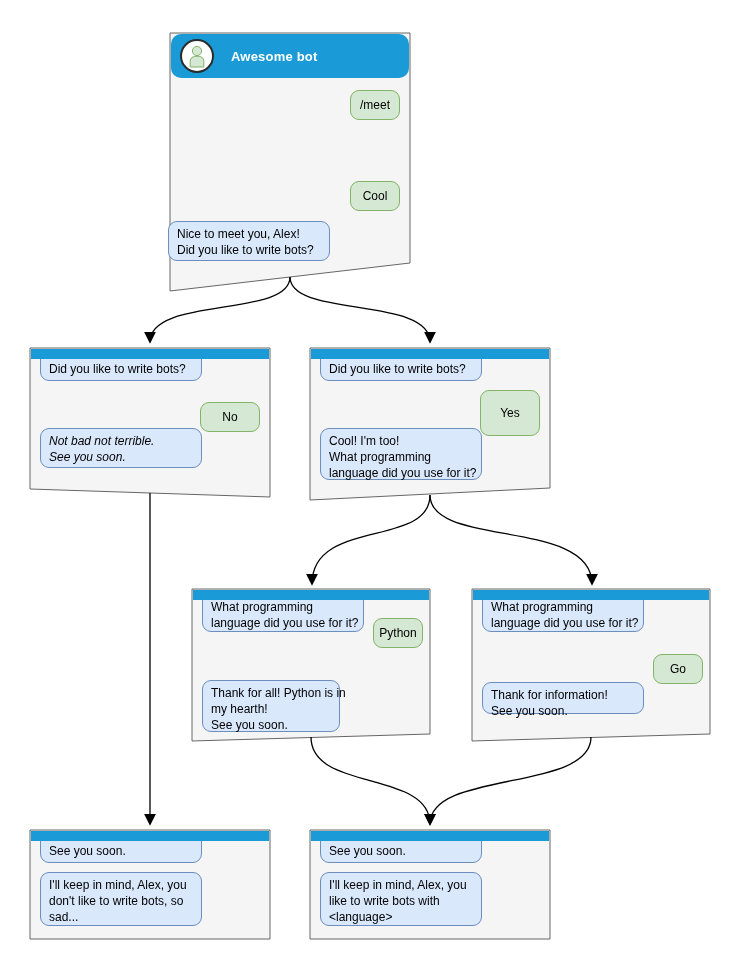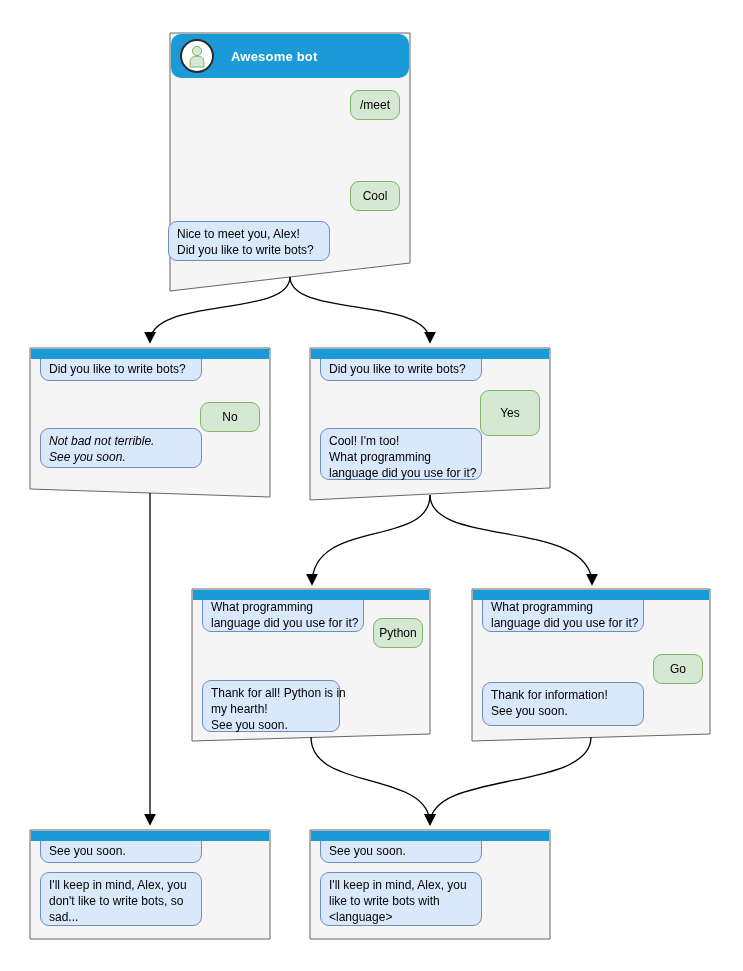--- a/index.html
+++ b/index.html
@@ -145,21 +145,21 @@
 language did you use for it?</div>
   <div class="bubble user" style="left:373px; top:618px; width:50px; height:30px;">Python</div>
   <div class="bubble" style="left:202px; top:680px; width:138px; height:52px;">Thank for all! Python is in
 my hearth!
 See you soon.</div>
 
   <div class="bar" style="left:473px; top:590px; width:236px; height:10px;"></div>
   <div class="bubble" style="left:482px; top:590px; width:162px; height:42px; padding-top:8px;">What programming
 language did you use for it?</div>
   <div class="bubble user" style="left:653px; top:642px; width:50px; height:30px;margin-top:12px;">Go</div>
-  <div class="bubble" style="left:482px; top:682px; width:162px; height:44px;">Thank for information!
+  <div class="bubble" style="left:482px; top:682px; width:162px; height:32px;">Thank for information!
 See you soon.</div>
 
   <div class="bar" style="left:31px; top:831px; width:238px; height:10px;"></div>
   <div class="bubble" style="left:40px; top:832px; width:162px; height:31px; padding-top:10px;">See you soon.</div>
   <div class="bubble" style="left:40px; top:872px; width:162px; height:54px;">I'll keep in mind, Alex, you
 don't like to write bots, so
 sad...</div>
 
   <div class="bar" style="left:311px; top:831px; width:238px; height:10px;"></div>
   <div class="bubble" style="left:320px; top:832px; width:162px; height:31px; padding-top:10px;">See you soon.</div>

